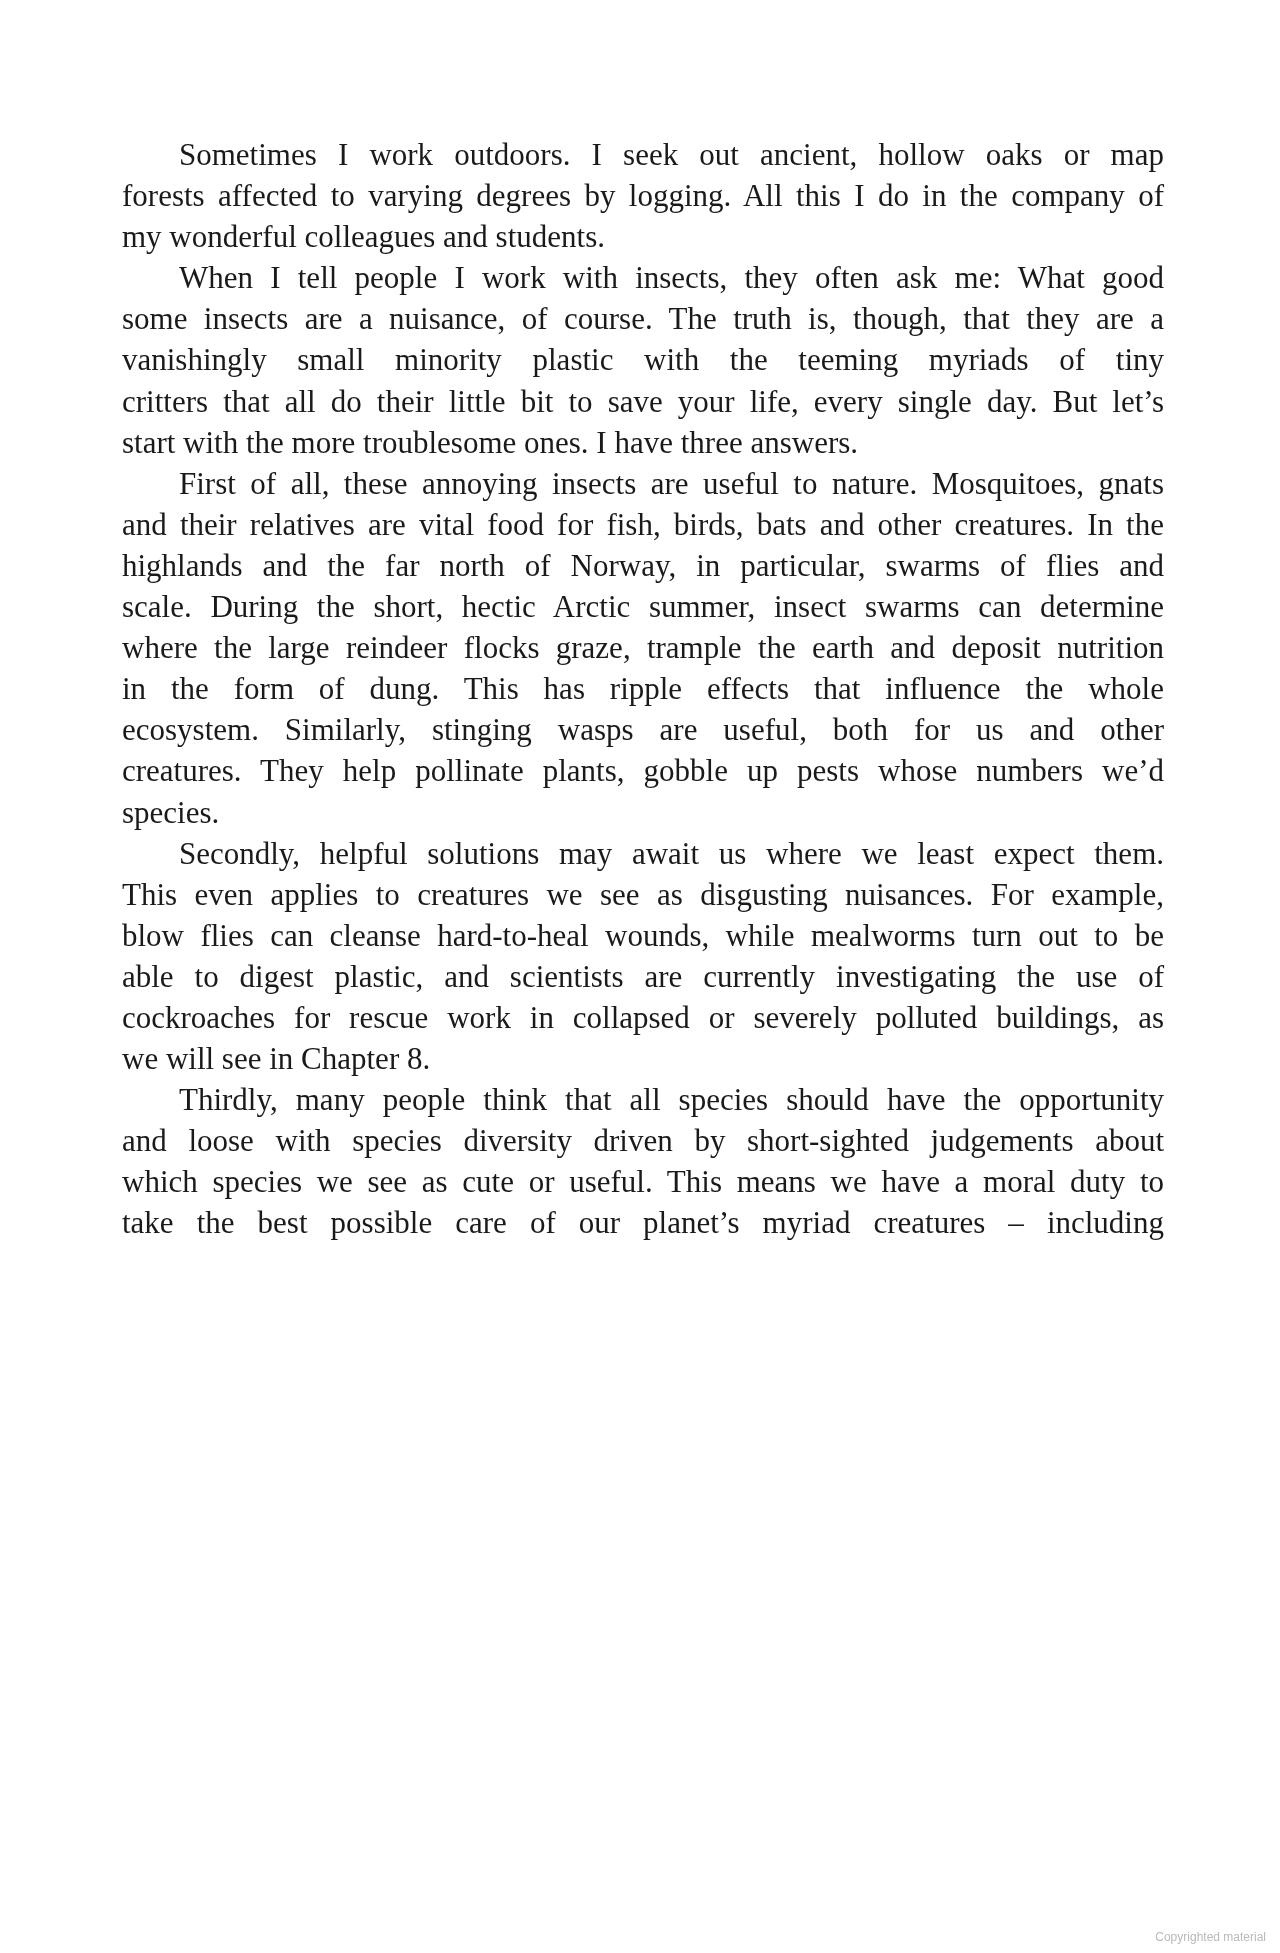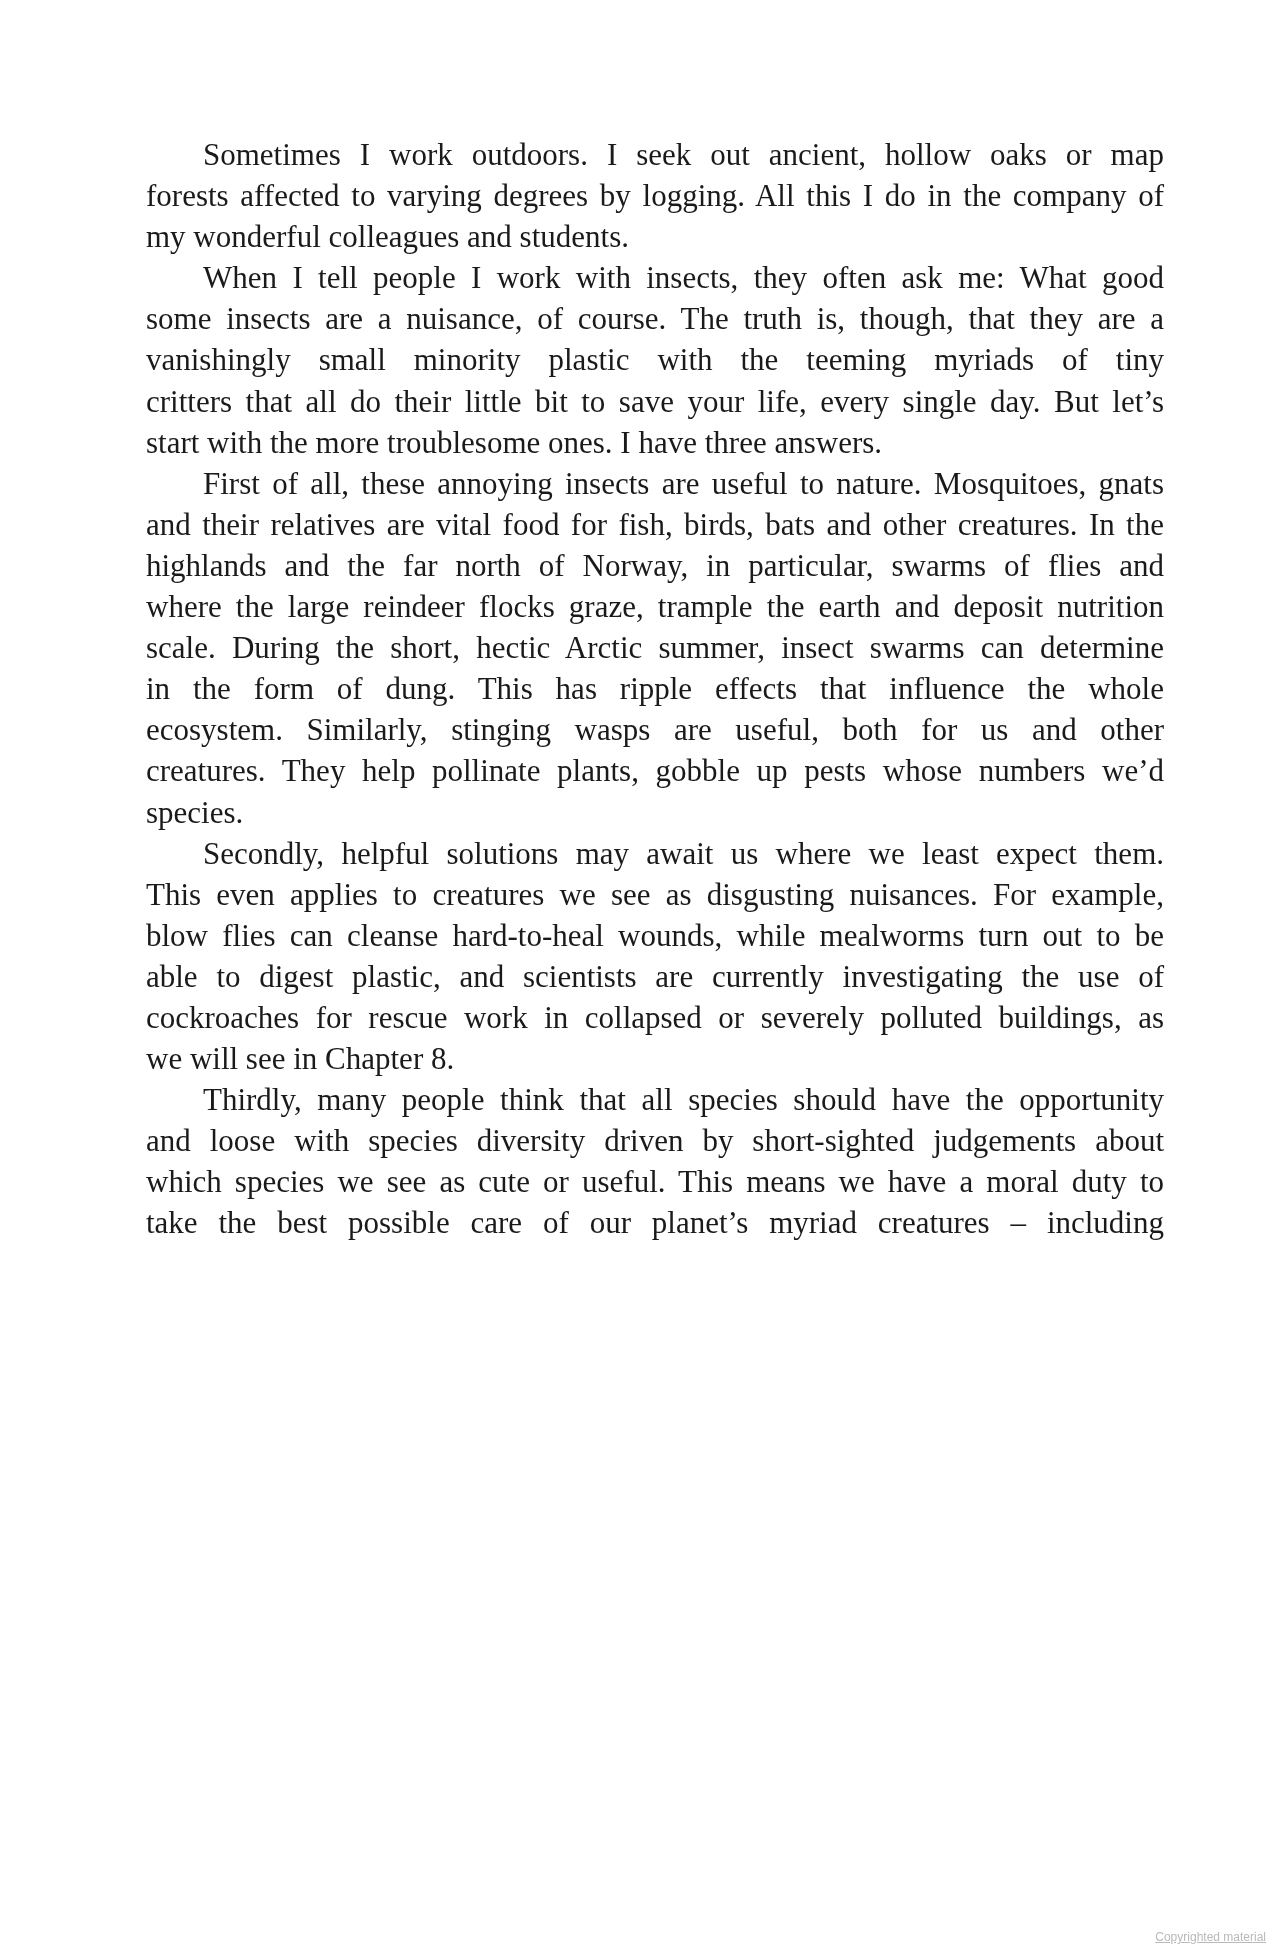--- a/index.html
+++ b/index.html
@@ -31,36 +31,34 @@
       color: #1a1a1a;
       line-height: 41.1px;
     }
     .line {
       display: block;
       height: 41.1px;
       white-space: nowrap;
       text-align: justify;
       text-align-last: justify;
       overflow: visible;
-      margin-left: 24px;
     }
     .line.indent {
       padding-left: 57px;
     }
     .line.last {
       text-align-last: left;
     }
     .footer-mark {
       position: absolute;
       right: 14px;
       bottom: 9px;
       font-family: "Liberation Sans", "DejaVu Sans", sans-serif;
       font-size: 12px;
       color: #b9b9b9;
-      text-decoration: underline;
     }
   </style>
 </head>
 <body>
 
 <div class="page">
   <div class="text-block">
 
     <div>
       <span class="line indent">Sometimes I work outdoors. I seek out ancient, hollow oaks or map</span>
@@ -73,22 +71,22 @@
       <span class="line">some insects are a nuisance, of course. The truth is, though, that they are a</span>
       <span class="line">vanishingly small minority plastic with the teeming myriads of tiny</span>
       <span class="line">critters that all do their little bit to save your life, every single day. But let’s</span>
       <span class="line last">start with the more troublesome ones. I have three answers.</span>
     </div>
 
     <div>
       <span class="line indent">First of all, these annoying insects are useful to nature. Mosquitoes, gnats</span>
       <span class="line">and their relatives are vital food for fish, birds, bats and other creatures. In the</span>
       <span class="line">highlands and the far north of Norway, in particular, swarms of flies and</span>
+      <span class="line">scale. During the short, hectic Arctic summer, insect swarms can determine</span>
       <span class="line">where the large reindeer flocks graze, trample the earth and deposit nutrition</span>
-      <span class="line">scale. During the short, hectic Arctic summer, insect swarms can determine</span>
       <span class="line">in the form of dung. This has ripple effects that influence the whole</span>
       <span class="line">ecosystem. Similarly, stinging wasps are useful, both for us and other</span>
       <span class="line">creatures. They help pollinate plants, gobble up pests whose numbers we’d</span>
       <span class="line last">species.</span>
     </div>
 
     <div>
       <span class="line indent">Secondly, helpful solutions may await us where we least expect them.</span>
       <span class="line">This even applies to creatures we see as disgusting nuisances. For example,</span>
       <span class="line">blow flies can cleanse hard-to-heal wounds, while mealworms turn out to be</span>

